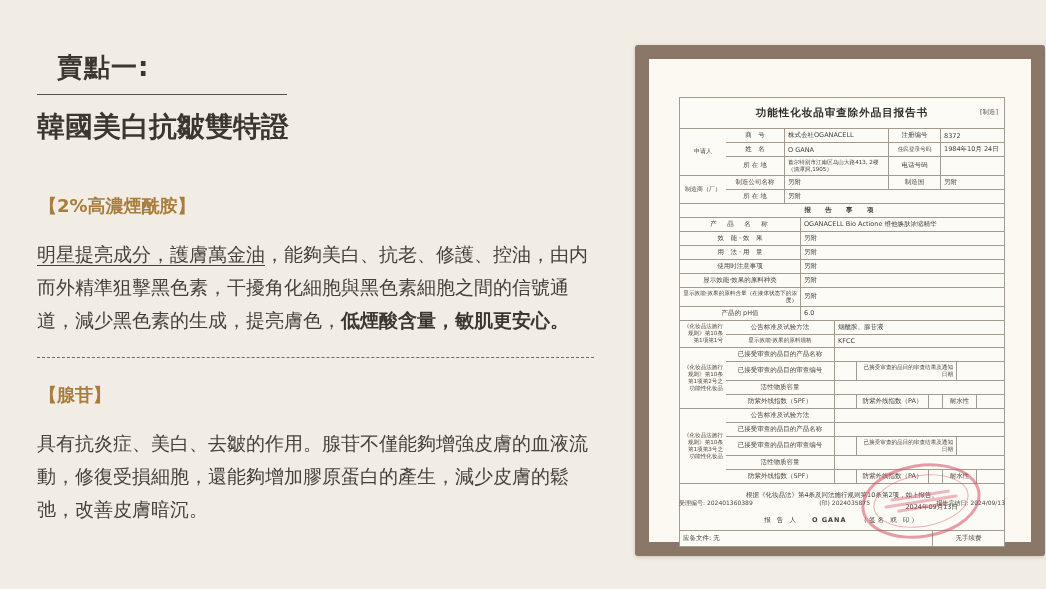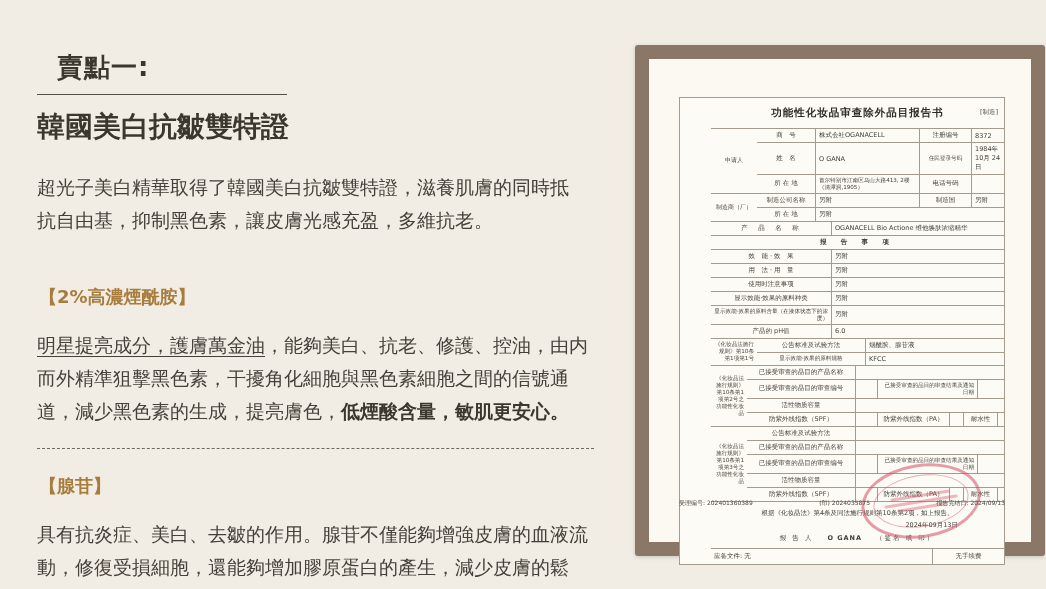--- a/index.html
+++ b/index.html
@@ -41,21 +41,21 @@
     border:14px solid var(--frame);
     border-radius:3px;
     box-shadow:0 1px 4px rgba(0,0,0,.18);
   }
   .cert-inner{position:relative;width:100%;height:100%;font-size:6.5px;color:var(--cert-ink);}
   .ctable{
     position:absolute;left:30px;top:38px;width:326px;
     border:1px solid var(--line);
     background:#fdfbf5;
   }
-  .trow{display:flex;border-top:1px solid var(--line);align-items:stretch;margin-left:31px;}
+  .trow{display:flex;border-top:1px solid var(--line);align-items:stretch;}
   .trow:first-child{border-top:none;}
   .tcell{border-left:1px solid var(--line);padding:2px 3px;display:flex;align-items:center;min-height:12px;}
   .tcell:first-child{border-left:none;}
   .tcell.lbl{justify-content:center;text-align:right;color:#4a463e;}
   .tcell.val{justify-content:flex-start;text-align:left;}
   .tsub{flex:1;display:flex;flex-direction:column;}
   .srow{display:flex;flex:1;border-top:1px solid var(--line);align-items:stretch;}
   .srow:first-child{border-top:none;}
   .title-row{display:flex;position:relative;justify-content:center;align-items:center;height:30px;}
   .cert-title{font-size:10.5px;font-weight:bold;letter-spacing:1px;color:#2e2c28;}
@@ -89,21 +89,20 @@
   .stamp-line{height:3px;border-radius:2px;background:rgba(211,78,100,.4);filter:blur(.4px);}
   .sl1{width:60px;} .sl2{width:74px;} .sl3{width:50px;}
 </style>
 </head>
 <body>
 
 <div class="left-col">
   <div class="kicker">賣點一:</div>
   <hr class="kicker-rule">
   <h1 class="page-title">韓國美白抗皺雙特證</h1>
-  <p class="intro">超光子美白精華取得了韓國美白抗皺雙特證，滋養肌膚的同時抵抗自由基，抑制黑色素，讓皮膚光感充盈，多維抗老。</p>
 
   <div class="sec-heading">【2%高濃煙酰胺】</div>
   <p class="sec-body"><span class="u">明星提亮成分，護膚萬金油</span><span>，能夠美白、抗老、修護、控油，由内而外精準狙擊黑色素，干擾角化細胞與黑色素細胞之間的信號通道，減少黑色素的生成，提亮膚色，</span><span class="b">低煙酸含量，敏肌更安心。</span></p>
 
   <hr class="dashed-divider">
 
   <div class="sec-heading second">【腺苷】</div>
   <p class="sec-body">具有抗炎症、美白、去皺的作用。腺苷不僅能夠增強皮膚的血液流動，修復受損細胞，還能夠增加膠原蛋白的產生，減少皮膚的鬆弛，改善皮膚暗沉。</p>
 </div>
 
@@ -151,26 +150,26 @@
             <div class="tcell val" style="flex:1">另附</div>
           </div>
           <div class="srow">
             <div class="tcell lbl" style="width:58px">所 在 地</div>
             <div class="tcell val" style="flex:1">另附</div>
           </div>
         </div>
       </div>
 
       <div class="trow">
+        <div class="tcell hdr-row" style="flex:1;border-left:none">报 告 事 项</div>
+      </div>
+
+      <div class="trow">
         <div class="tcell lbl" style="width:120px;letter-spacing:2px">产　品　名　称</div>
         <div class="tcell val" style="flex:1">OGANACELL Bio Actione 维他焕肤浓缩精华</div>
-      </div>
-
-      <div class="trow">
-        <div class="tcell hdr-row" style="flex:1;border-left:none">报 告 事 项</div>
       </div>
       <div class="trow">
         <div class="tcell lbl" style="width:120px">效　能 · 效　果</div>
         <div class="tcell val" style="flex:1">另附</div>
       </div>
       <div class="trow">
         <div class="tcell lbl" style="width:120px">用　法 · 用　量</div>
         <div class="tcell val" style="flex:1">另附</div>
       </div>
       <div class="trow">

